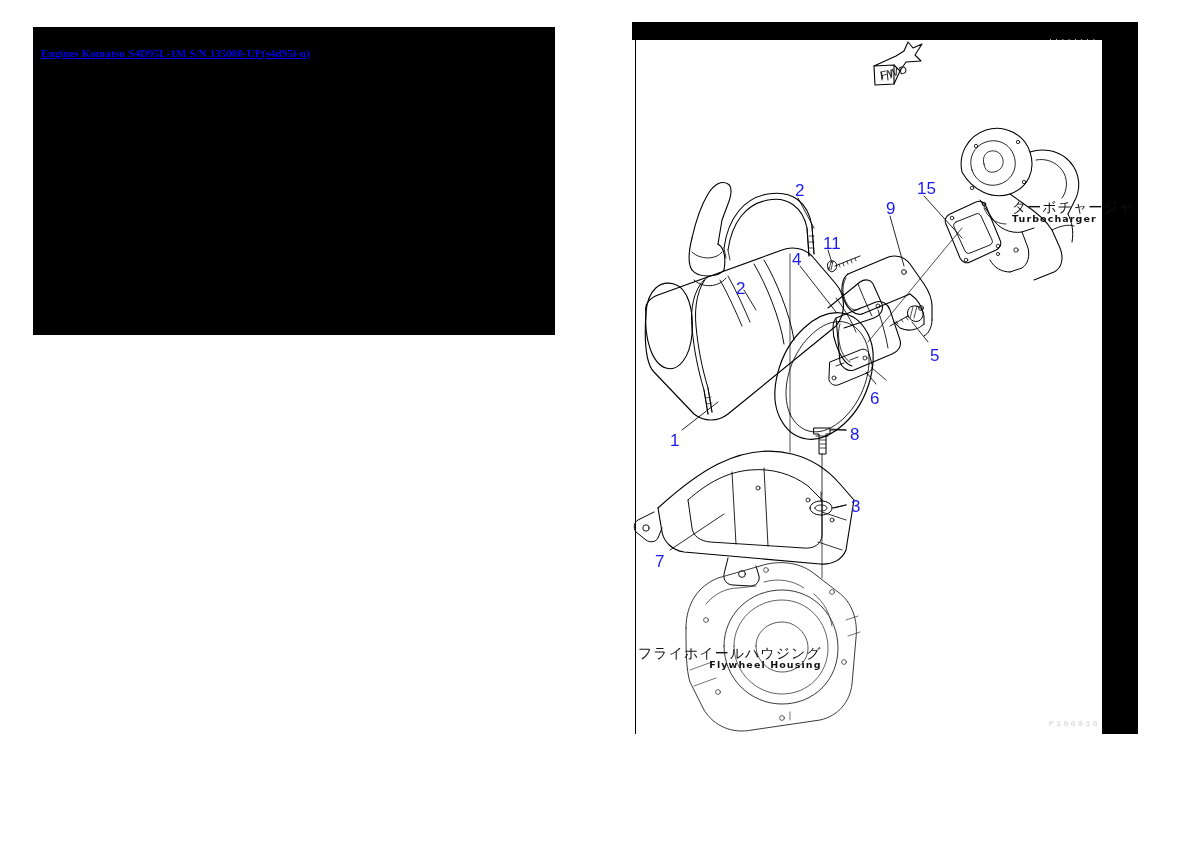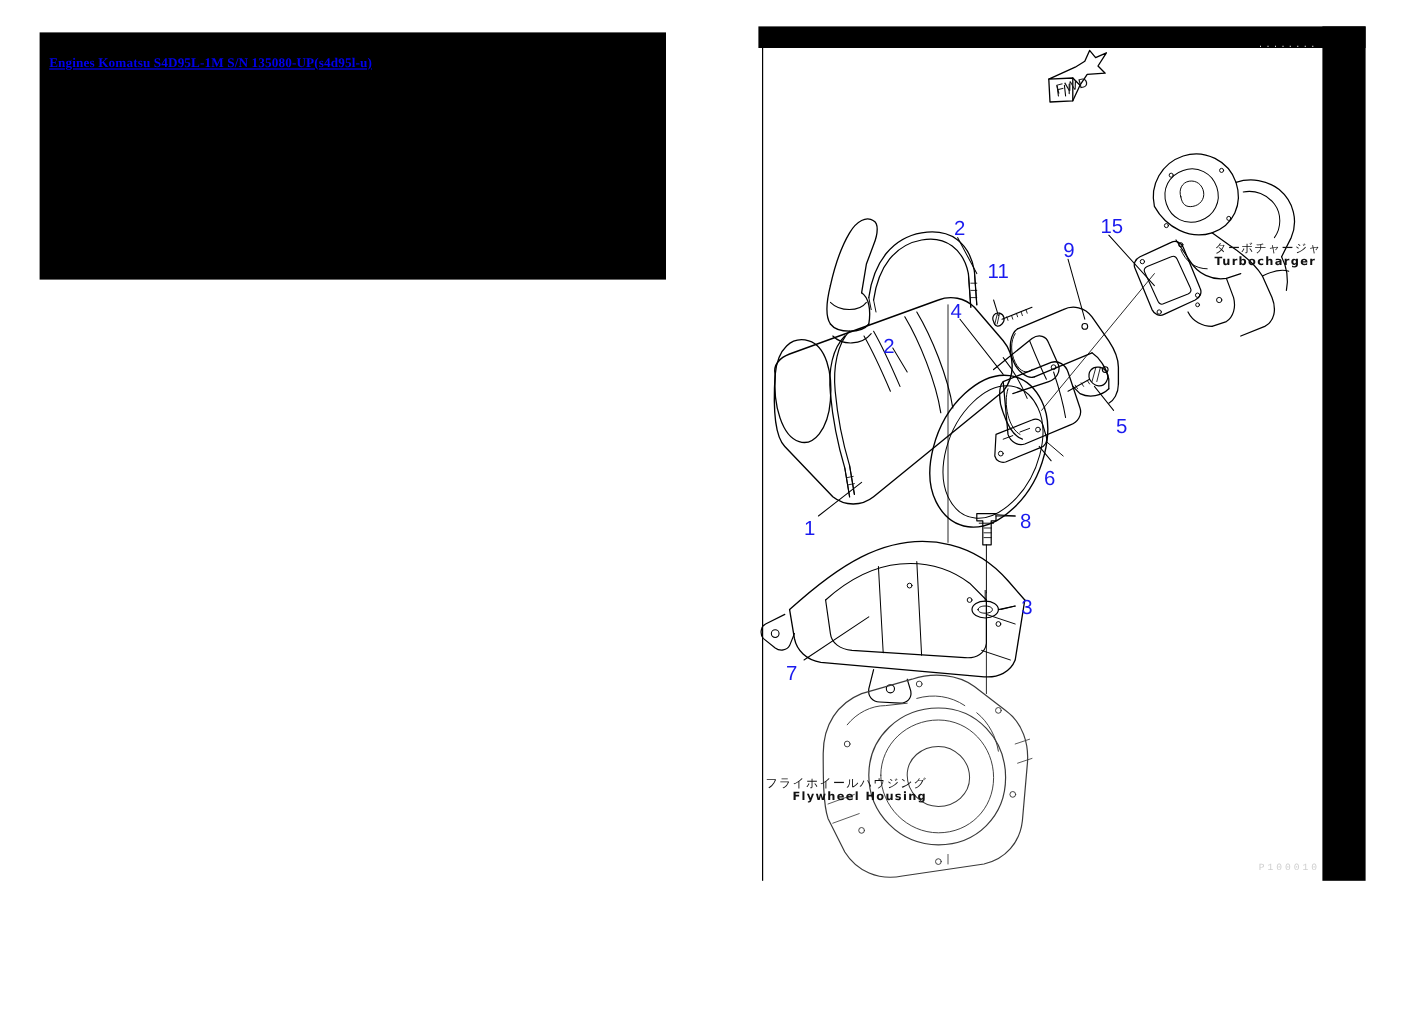--- a/index.html
+++ b/index.html
@@ -18,21 +18,21 @@
     height: 842px;
     background: #ffffff;
   }
 
   
   #left-panel {
     position: absolute;
     left: 33px;
     top: 27px;
     width: 522px;
-    height: 206px;
+    height: 308px;
     background: #000000;
   }
 
   #catalog-link {
     position: absolute;
     left: 8px;
     top: 20px;
     color: #0000ee;
     text-decoration: underline;
     font-family: "Liberation Serif", serif;
@@ -128,21 +128,21 @@
   
   .name-label {
     position: absolute;
     color: #111111;
     font-family: "DejaVu Sans", sans-serif;
     font-size: 9px;
     line-height: 11px;
     white-space: nowrap;
     letter-spacing: 0.5px;
   }
-  .name-label .jp { display: block; font-size: 10px; letter-spacing: 1px; }
+  .name-label .jp { display: block; font-size: 14px; letter-spacing: 1px; }
   .name-label .en { display: block; font-size: 9.5px; letter-spacing: 1.1px; font-weight: bold; }
 
   .fwd-text {
     position: absolute;
     font-family: "Liberation Sans", sans-serif;
     font-size: 11px;
     color: #111;
     letter-spacing: 1px;
   }
 
@@ -463,17 +463,17 @@
     <div class="callout" style="left:163px; top:160px;">2</div>
     <div class="callout" style="left:104px; top:258px;">2</div>
     <div class="callout" style="left:219px; top:476px;">3</div>
     <div class="callout" style="left:160px; top:229px;">4</div>
     <div class="callout" style="left:298px; top:325px;">5</div>
     <div class="callout" style="left:238px; top:368px;">6</div>
     <div class="callout" style="left:23px;  top:531px;">7</div>
     <div class="callout" style="left:218px; top:404px;">8</div>
     <div class="callout" style="left:254px; top:178px;">9</div>
     <div class="callout" style="left:285px; top:158px;">15</div>
-    <div class="callout" style="left:191px; top:196px;">11</div>
+    <div class="callout" style="left:191px; top:213px;">11</div>
 
   </div>
 
 </div>
 
 </body></html>

